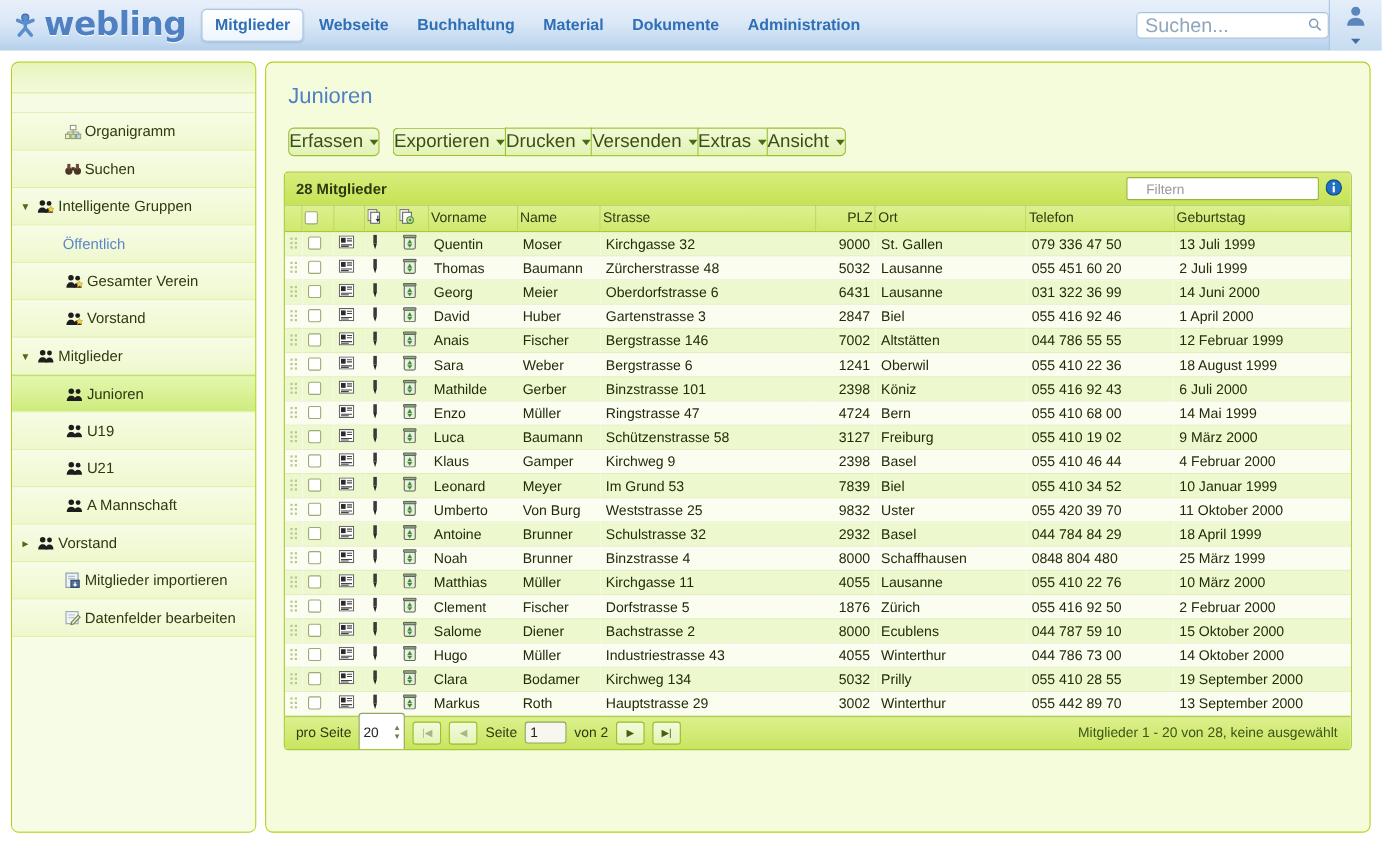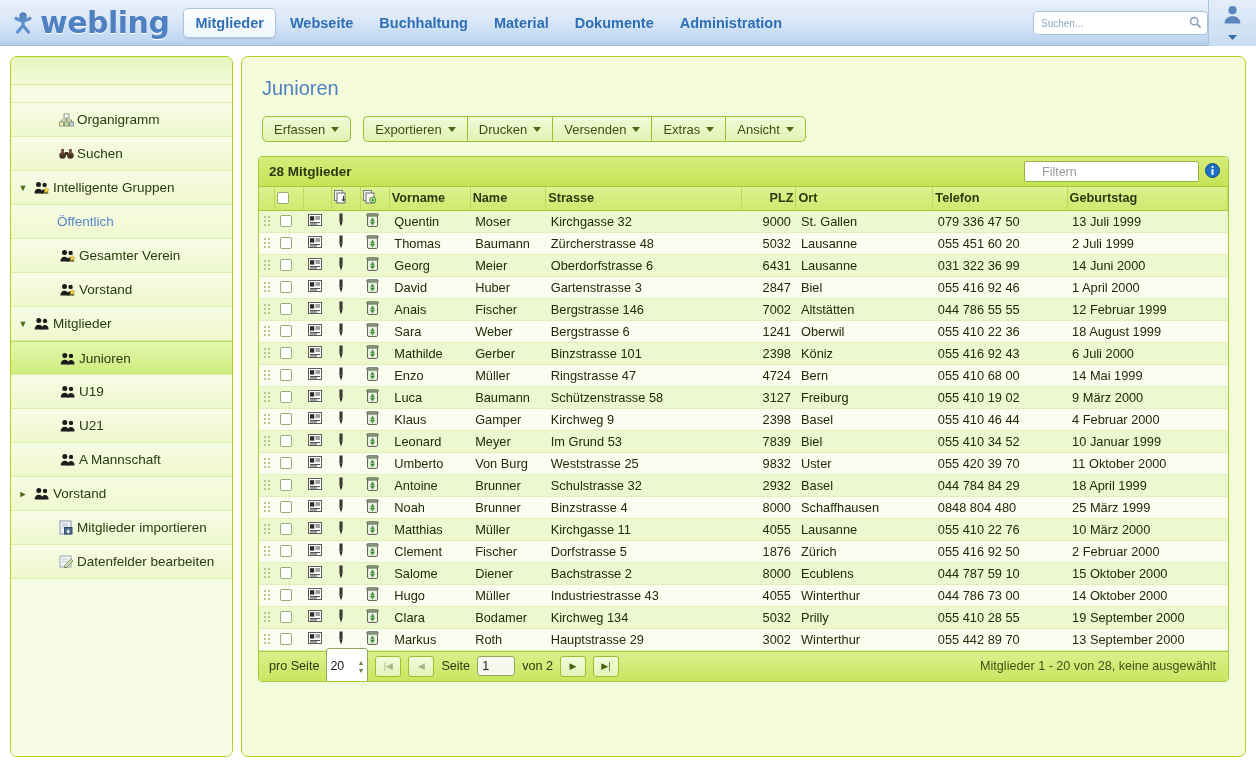--- a/index.html
+++ b/index.html
@@ -44,21 +44,21 @@
   }
   #headright {
     position:absolute; right:0; top:0; height:46px;
     display:flex; align-items:center;
   }
   #searchwrap { position:relative; }
   #searchbox {
     width:175px; height:24px;
     border:1px solid #a8c2dd; border-radius:4px;
     background:#fff; padding:0 22px 0 7px;
-    font-family:"Liberation Sans", sans-serif; font-size:10px;
+    font-family:"Liberation Sans", sans-serif; font-size:18px;
     color:#ef4444; outline:none;
   }
   #searchbox::placeholder { color:#8fa6bd; }
   .srch-ico { position:absolute; right:6px; top:5px; pointer-events:none; }
   #userbox {
     width:48px; height:46px;
     border-left:1px solid #a9c3de;
     background:linear-gradient(to bottom,#e4eefa,#c7dcf1);
     display:flex; flex-direction:column; align-items:center; justify-content:center;
     cursor:pointer;
@@ -114,23 +114,23 @@
   }
   #pagetitle {
     font-size:20px; color:#4e80c2; font-weight:normal;
     margin:6px 0 16px 4px;
   }
 
   
   #toolbar { display:flex; align-items:center; gap:12px; margin:0 0 14px 4px; }
   .btn-group { display:flex;text-align:center; }
   .tbtn {
-    height:26px; padding:0 11px;
+    height:26px; padding:0 0;
     display:flex; align-items:center; gap:6px;
-    font-size:13px; color:#3b4d16;
+    font-size:17px; color:#3b4d16;
     background:linear-gradient(to bottom,#f1fad7,#e2f3b5);
     border:1px solid #9cbf2e;
     cursor:pointer; white-space:nowrap;
   }
   .btn-group .tbtn { border-right-width:0; }
   .btn-group .tbtn:last-child { border-right-width:1px; }
   .btn-group .tbtn:first-child { border-radius:5px 0 0 5px; }
   .btn-group .tbtn:last-child { border-radius:0 5px 5px 0; }
   .btn-solo { border-radius:5px; }
   .caret { width:0;height:0;border-left:4px solid transparent;border-right:4px solid transparent;border-top:5px solid #4c6a13; }
@@ -152,21 +152,21 @@
     background:#fff; padding:0 17px;
     font-family:"Liberation Sans", sans-serif; font-size:12.5px; color:#33430f; outline:none;
   }
   #filterbox::placeholder { color:#9a9a9a; }
 
   table { border-collapse:collapse; width:100%; table-layout:fixed; }
   thead th {
     background:linear-gradient(to bottom,#ddf08f,#cfe96e);
     border-bottom:1px solid #a8c93c;
     border-right:1px solid #bcd95c;
-    font-size:12.7px; font-weight:bold; color:#2c3a10;
+    font-size:12.7px; font-weight:normal; color:#2c3a10;
     text-align:left; height:23px; padding:0 2px;
     white-space:nowrap;
   }
   thead th.num { text-align:right; }
   tbody td {
     height:22px; padding:0 5px;
     font-size:12.8px; color:#202c08;
     border-bottom:1px solid #e2efbc;
     white-space:nowrap; overflow:hidden; text-overflow:ellipsis;
   }

